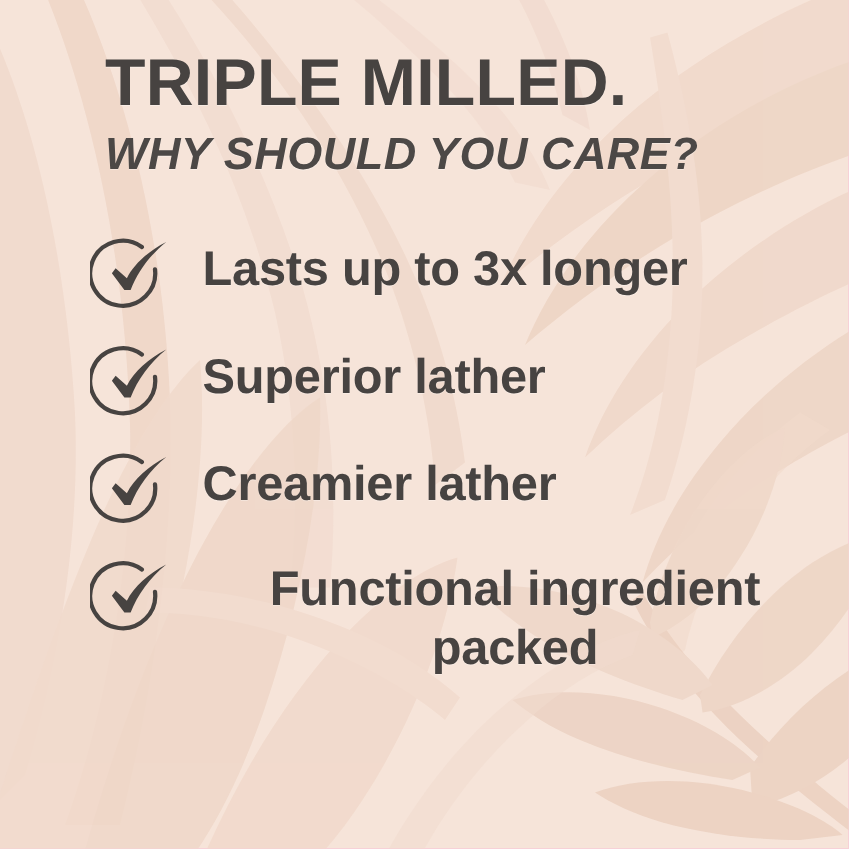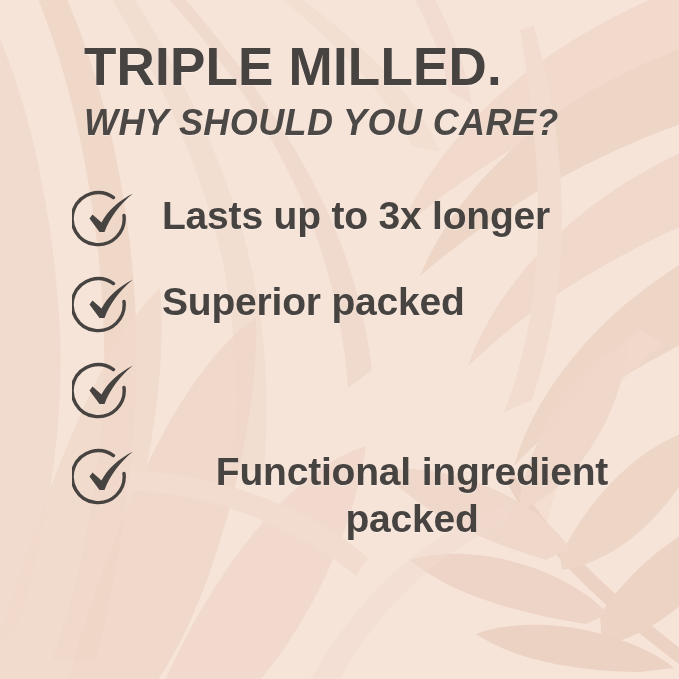--- a/index.html
+++ b/index.html
@@ -165,30 +165,31 @@
       </div>
 
 
       <div class="benefit-row single">
         <span class="check-icon">
           <svg viewBox="0 0 64 64" width="64" height="64">
             <path d="M41.5 8.6 A26 26 0 1 0 52 26.5" fill="none" stroke="#474341" stroke-width="3.4" stroke-linecap="round"></path>
             <path d="M17.5 29.5 L20.5 25.5 L29.5 33.5 C35 22.5 47 11.5 61 4.5 C48 15 38 28.5 32.5 43 L27.5 43 Z" fill="#474341"></path>
           </svg>
         </span>
-        <span class="benefit-label">Superior packed</span>
+        <span class="benefit-label">Superior lather</span>
       </div>
 
       <div class="benefit-row single">
         <span class="check-icon">
           <svg viewBox="0 0 64 64" width="64" height="64">
             <path d="M41.5 8.6 A26 26 0 1 0 52 26.5" fill="none" stroke="#474341" stroke-width="3.4" stroke-linecap="round"></path>
             <path d="M17.5 29.5 L20.5 25.5 L29.5 33.5 C35 22.5 47 11.5 61 4.5 C48 15 38 28.5 32.5 43 L27.5 43 Z" fill="#474341"></path>
           </svg>
         </span>
+        <span class="benefit-label">Creamier lather</span>
       </div>
 
       <div class="benefit-row wrap">
         <span class="check-icon">
           <svg viewBox="0 0 64 64" width="64" height="64">
             <path d="M41.5 8.6 A26 26 0 1 0 52 26.5" fill="none" stroke="#474341" stroke-width="3.4" stroke-linecap="round"></path>
             <path d="M17.5 29.5 L20.5 25.5 L29.5 33.5 C35 22.5 47 11.5 61 4.5 C48 15 38 28.5 32.5 43 L27.5 43 Z" fill="#474341"></path>
           </svg>
         </span>
         <span class="benefit-label">Functional ingredient packed</span>

